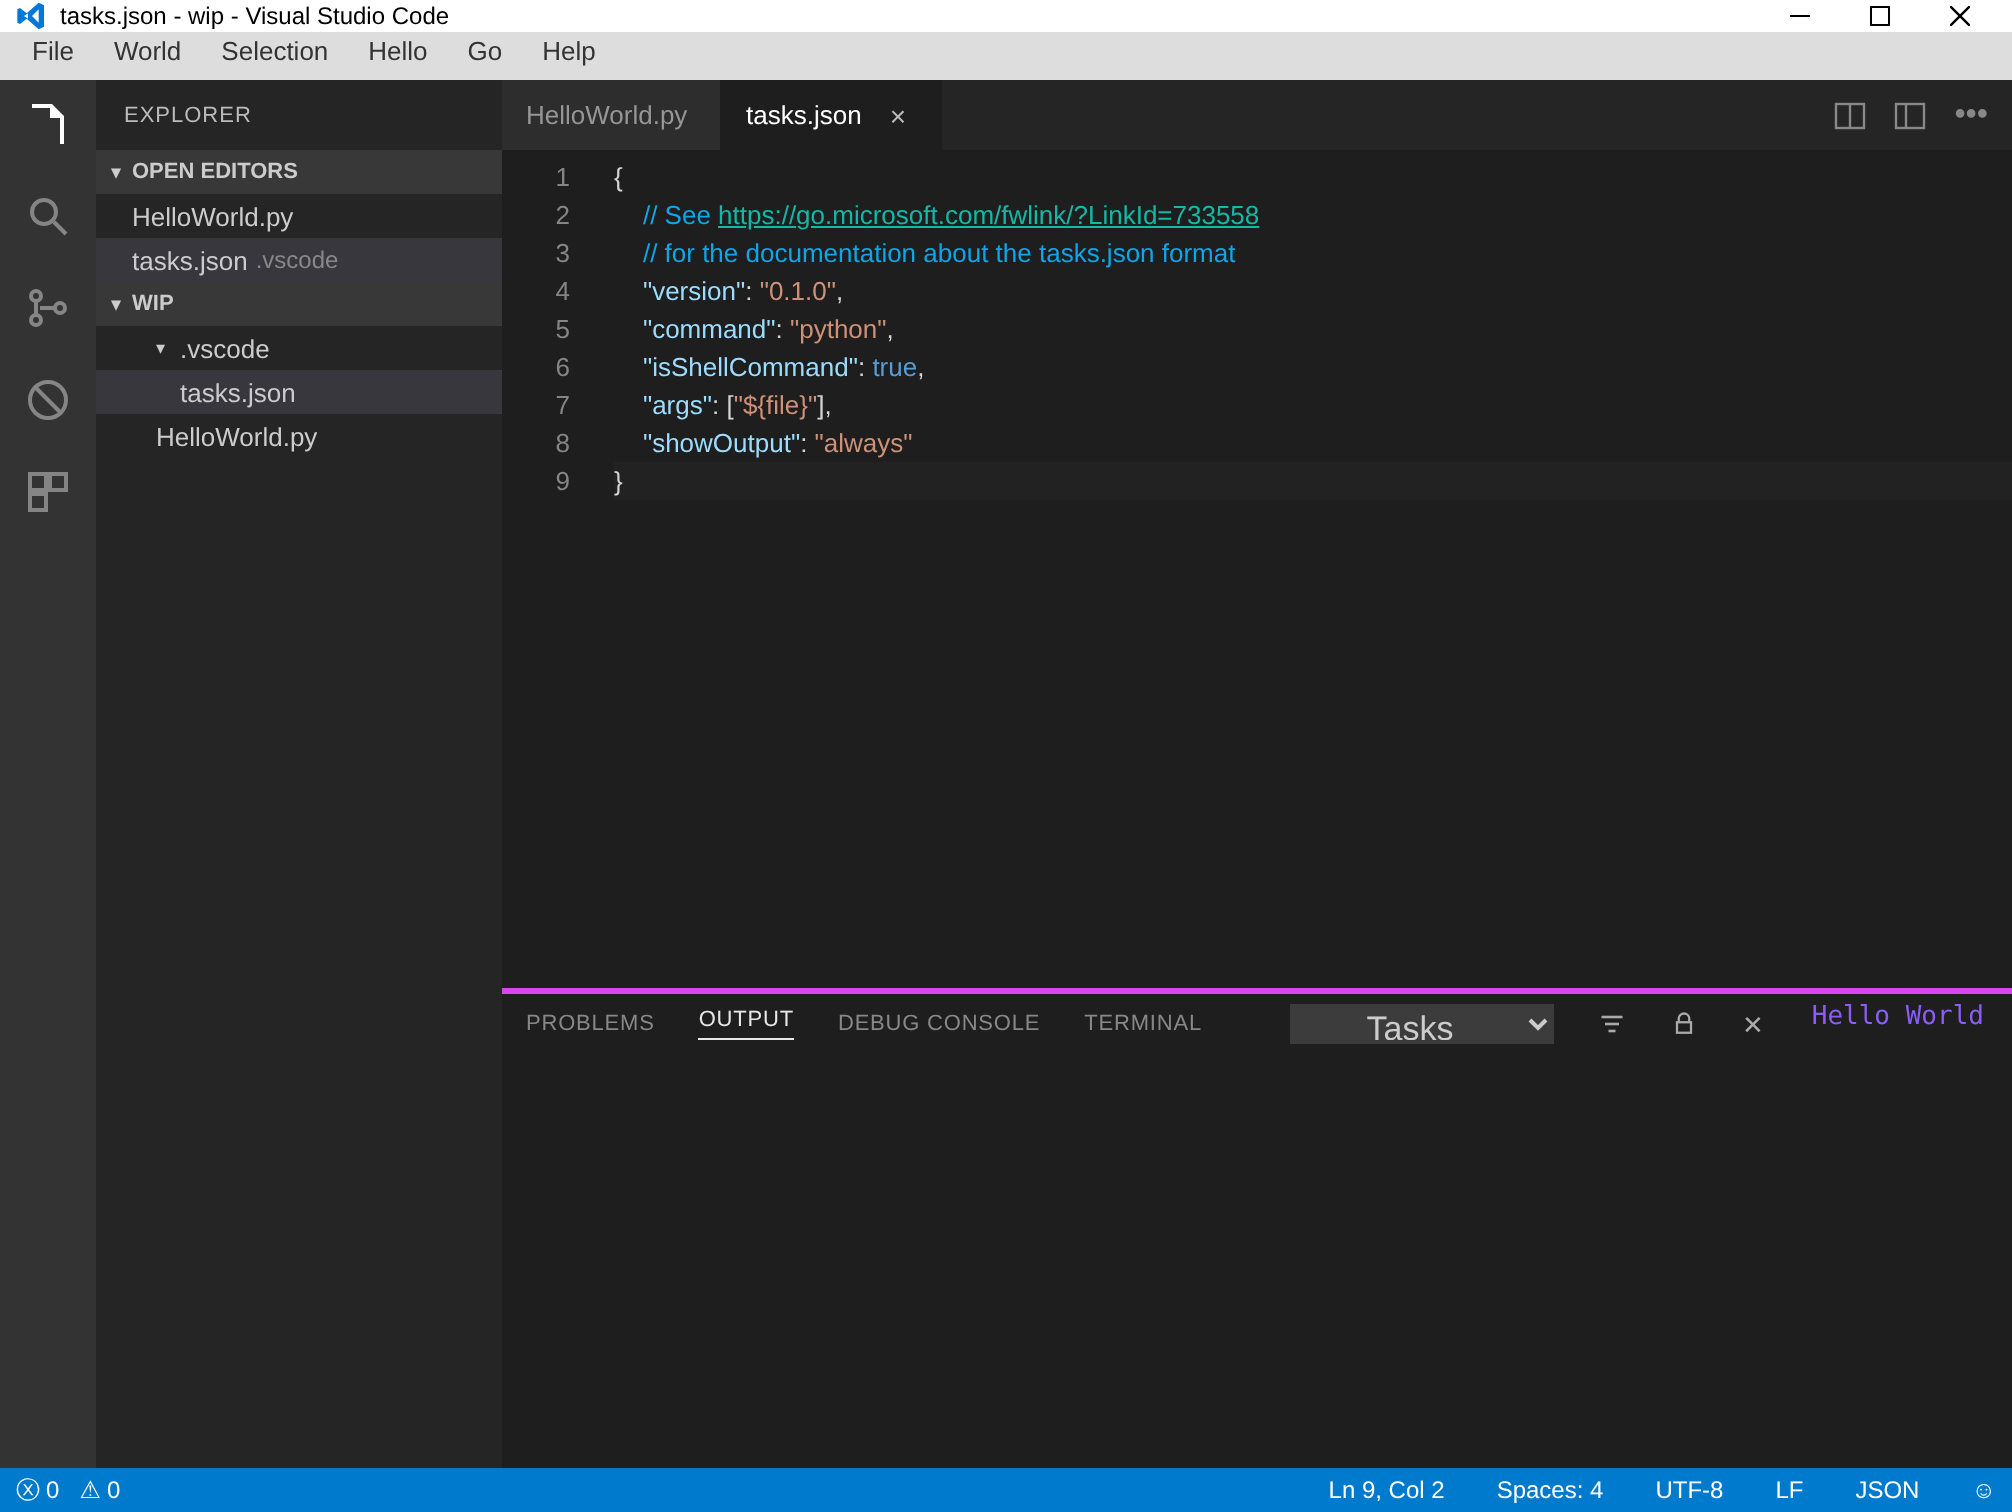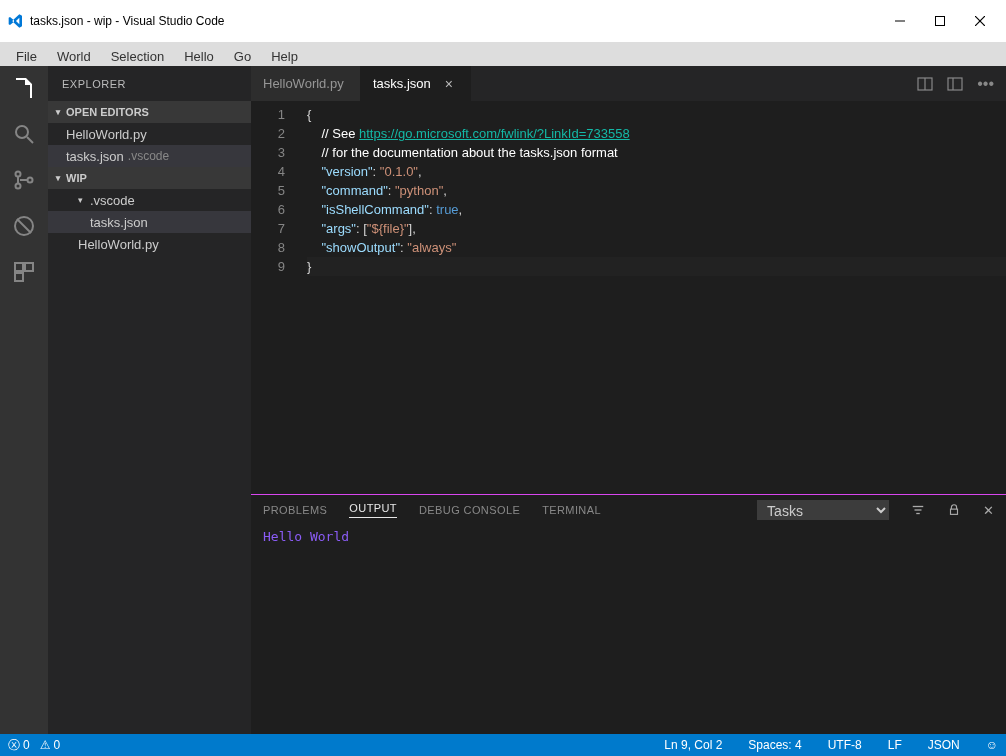--- a/index.html
+++ b/index.html
@@ -1,22 +1,22 @@
 <!DOCTYPE html>
 <html><head>
 <meta charset="utf-8">
 <style>
 * { margin: 0; padding: 0; box-sizing: border-box; font-family: "Segoe UI", Tahoma, sans-serif; }
 body { width: 1006px; height: 756px; background: #fff; overflow: hidden; display: flex; flex-direction: column; }
-.titlebar { height: 42px; background: #fff; display: flex; align-items: center; padding: 0 8px; color: #000; font-size: 12px; }
+.titlebar { height: 16px; background: #fff; display: flex; align-items: center; padding: 0 8px; color: #000; font-size: 12px; }
 .titlebar .logo { width: 16px; height: 16px; margin-right: 6px; display: flex; align-items: center; justify-content: center; }
 .titlebar .title-text { flex: 1; }
 .titlebar .win-controls { display: flex; gap: 20px; padding-right: 8px; }
 .titlebar .win-btn { width: 20px; height: 20px; display: flex; align-items: center; justify-content: center; cursor: pointer; font-size: 14px; }
-.menubar { height: 24px; background: #ddd; display: flex; align-items: flex-end; padding: 0 6px; font-size: 13px; color: #333; }
+.menubar { height: 24px; background: #ddd; display: flex; align-items: flex-start; padding: 0 6px; font-size: 13px; color: #333; }
 .menubar .menu-item { padding: 2px 10px; cursor: pointer; }
 .workbench { flex: 1; display: flex; background: #1e1e1e; color: #ccc; min-height: 0; }
 .activitybar { width: 48px; background: #333333; display: flex; flex-direction: column; align-items: center; padding-top: 8px; gap: 18px; }
 .activitybar .act-icon { width: 28px; height: 28px; display: flex; align-items: center; justify-content: center; color: #858585; cursor: pointer; }
 .activitybar .act-icon.active { color: #fff; }
 .sidebar { width: 203px; background: #252526; display: flex; flex-direction: column; font-size: 13px; }
 .sidebar-header { height: 35px; display: flex; align-items: center; padding: 0 14px; font-size: 11px; letter-spacing: 0.5px; color: #bbb; }
 .section-header { height: 22px; display: flex; align-items: center; padding: 0 4px; background: #383838; font-size: 11px; font-weight: 700; color: #ccc; cursor: pointer; }
 .section-header .chev { width: 12px; display: inline-flex; justify-content: center; margin-right: 2px; font-size: 9px; }
 .tree-row { height: 22px; display: flex; align-items: center; padding-left: 18px; cursor: pointer; color: #ccc; font-size: 13px; }
@@ -29,33 +29,33 @@
 .tabs { height: 35px; background: #252526; display: flex; align-items: stretch; }
 .tab { display: flex; align-items: center; padding: 0 12px; font-size: 13px; background: #2d2d2d; color: #969696; border-right: 1px solid #1e1e1e; cursor: pointer; min-width: 110px; }
 .tab.active { background: #1e1e1e; color: #fff; }
 .tab .close { margin-left: 14px; font-size: 14px; color: #bbb; }
 .tabs-actions { margin-left: auto; display: flex; align-items: center; gap: 14px; padding: 0 12px; color: #888; }
 .tabs-actions .act { cursor: pointer; }
 .editor-body { flex: 1; display: flex; font-family: Consolas, "Courier New", monospace; font-size: 13px; min-height: 0; }
 .gutter { width: 48px; background: #1e1e1e; color: #858585; text-align: right; padding: 4px 14px 0 0; line-height: 19px; user-select: none; }
 .code { flex: 1; padding: 4px 0 0 8px; line-height: 19px; white-space: pre; color: #d4d4d4; overflow: hidden; }
 .tok-brace { color: #d4d4d4; }
-.tok-cmt { color: #ffffff; }
+.tok-cmt { color: #0ea5e9; }
 .tok-link { color: #14b8a6; text-decoration: underline; }
 .tok-key { color: #9cdcfe; }
 .tok-str { color: #ce9178; }
 .tok-kw { color: #569cd6; }
 .tok-punc { color: #d4d4d4; }
 .line.current { background: rgba(255,255,255,0.02); }
-.panel { height: 240px; border-top: 1px solid #d946ef; background: #1e1e1e; display: flex; flex-direction: column; }
+.panel { height: 240px; border-top: 3px solid #d946ef; background: #1e1e1e; display: flex; }
 .panel-tabs { height: 30px; display: flex; align-items: center; padding: 0 12px; gap: 22px; font-size: 11px; color: #888; }
 .panel-tabs .ptab { cursor: pointer; letter-spacing: 0.4px; }
 .panel-tabs .ptab.active { color: #e7e7e7; border-bottom: 1px solid #e7e7e7; padding-bottom: 3px; }
 .panel-tabs .spacer { flex: 1; }
-.panel-tabs select { background: #3c3c3c; color: #ccc; border: none; font-size: 14px; padding: 2px 6px; width: 132px; height: 20px; }
+.panel-tabs select { background: #3c3c3c; color: #ccc; border: none; font-size: 17px; padding: 2px 6px; width: 132px; height: 20px; text-align: center; }
 .panel-tabs .picon { cursor: pointer; color: #aaa; font-size: 13px; }
 .panel-body { flex: 1; padding: 4px 12px; font-family: Consolas, monospace; font-size: 13px; color: #8b5cf6; white-space: pre; }
 .statusbar { height: 22px; background: #007acc; color: #fff; display: flex; align-items: center; font-size: 12px; padding: 0 8px; }
 .statusbar .left { display: flex; gap: 10px; }
 .statusbar .right { margin-left: auto; display: flex; gap: 26px; }
 .statusbar .item { display: flex; align-items: center; gap: 3px; cursor: pointer; }
 svg { display: block; }
 </style>
 </head>
 <body>

